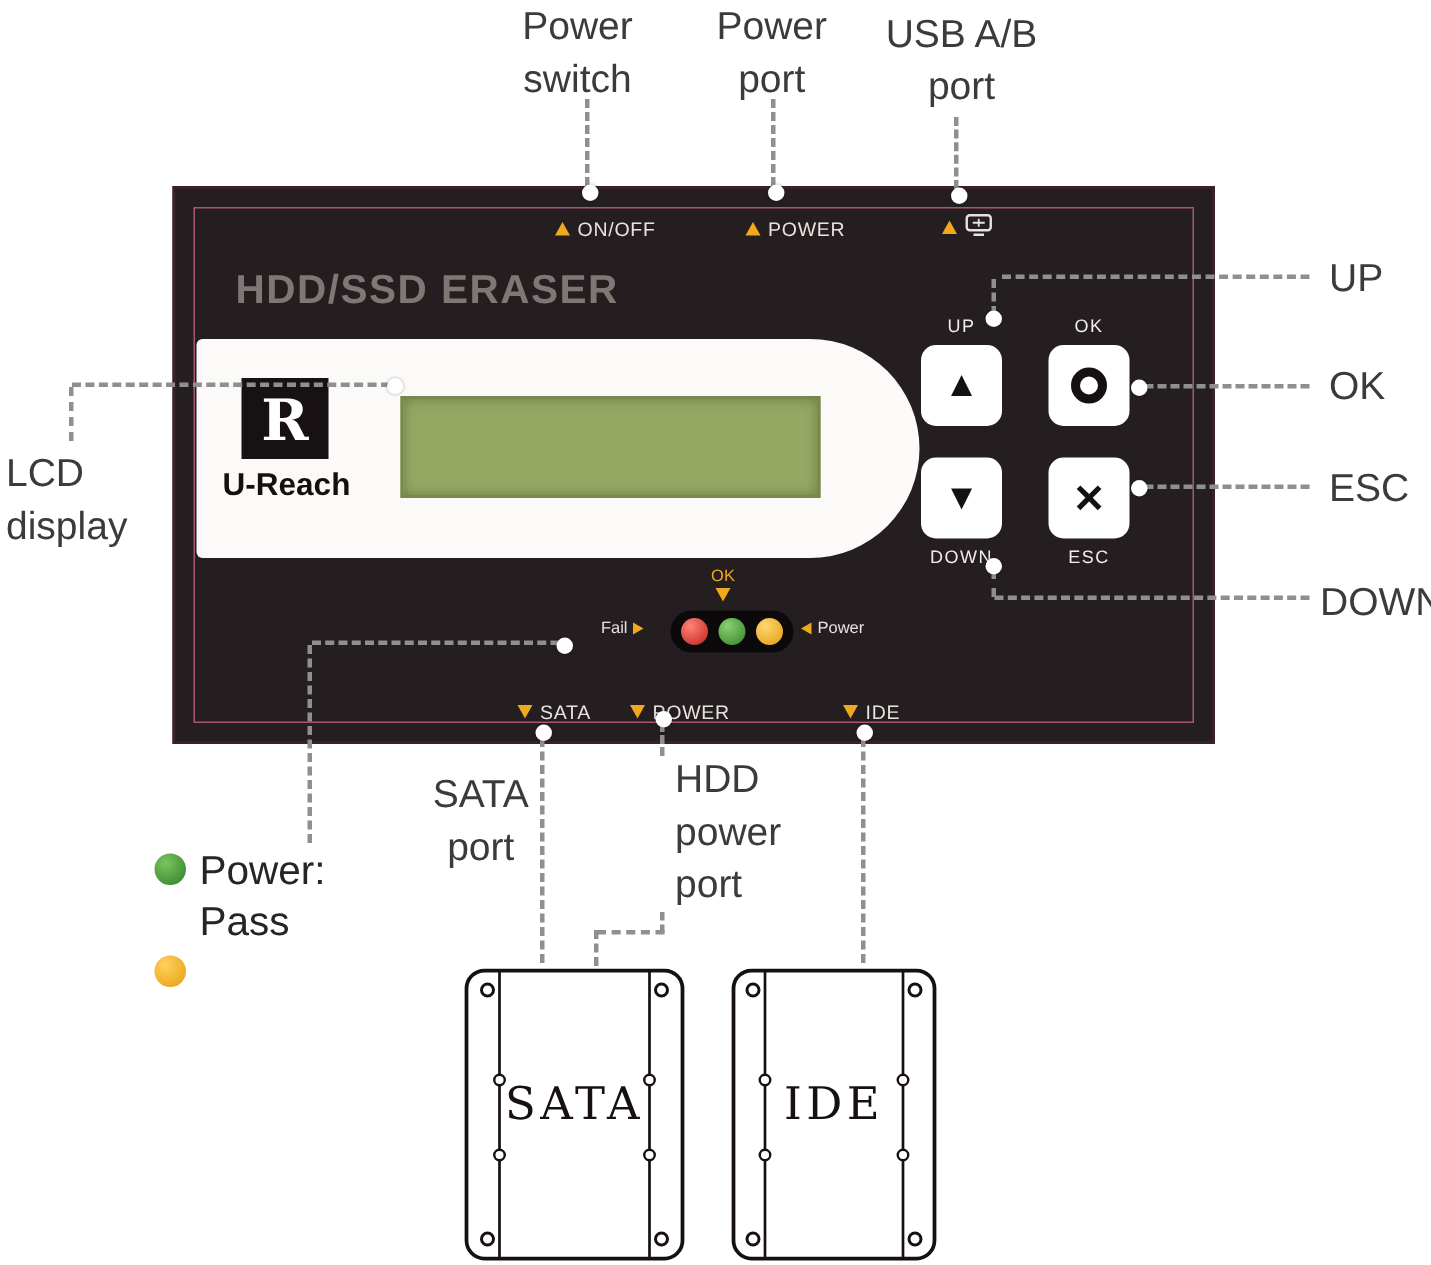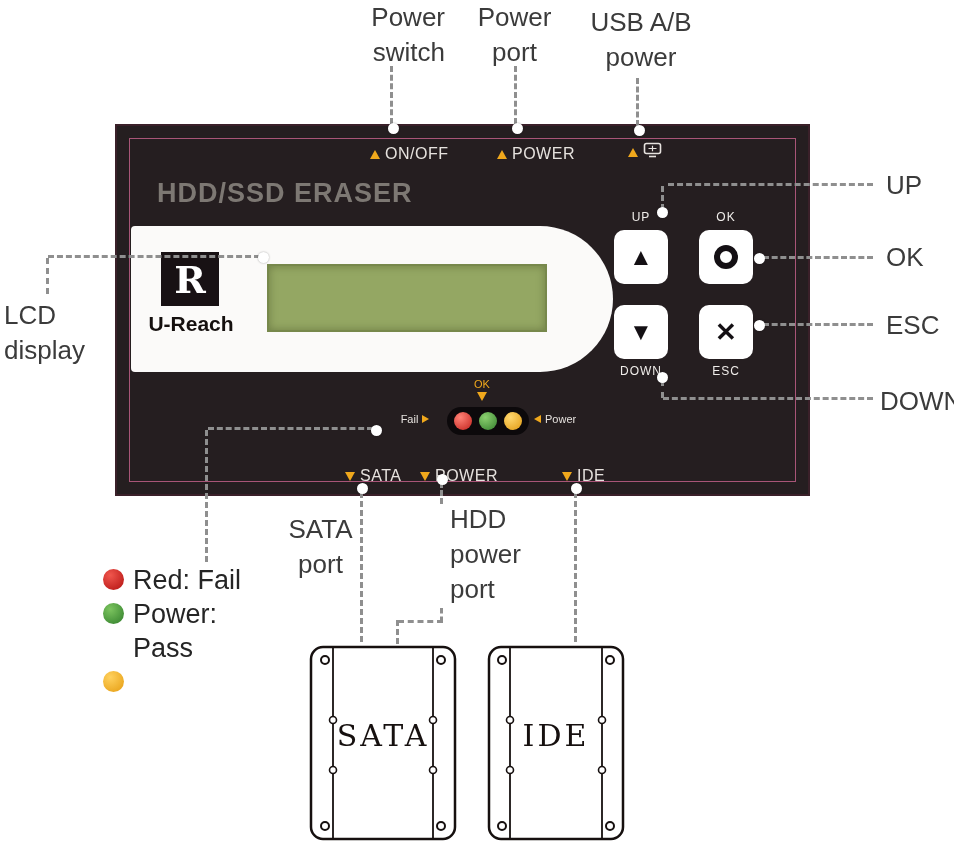--- a/index.html
+++ b/index.html
@@ -17,21 +17,21 @@
   
   .dot{position:absolute;width:11px;height:11px;border-radius:50%;background:#fff;
        box-shadow:0 0 2px rgba(0,0,0,.35);}
 
   
   .device{position:absolute;left:115px;top:124px;width:695px;height:372px;
           background:#251e20;border:2px solid #3a2029;box-sizing:border-box;}
   .inner-border{position:absolute;left:12px;top:12px;right:12px;bottom:12px;
           border:1.5px solid #a85577;pointer-events:none;}
   .marker{position:absolute;display:flex;align-items:center;gap:5px;
-          color:#e6e2de;font-size:16px;letter-spacing:.5px;}
+          color:#e6e2de;font-size:13px;letter-spacing:.5px;}
   .tri-up{width:0;height:0;border-left:5px solid transparent;border-right:5px solid transparent;
           border-bottom:9px solid #f0a81c;}
   .tri-down{width:0;height:0;border-left:5px solid transparent;border-right:5px solid transparent;
           border-top:9px solid #f0a81c;}
   .tri-right{width:0;height:0;border-top:4px solid transparent;border-bottom:4px solid transparent;
           border-left:7px solid #f0a81c;}
   .tri-left{width:0;height:0;border-top:4px solid transparent;border-bottom:4px solid transparent;
           border-right:7px solid #f0a81c;}
   .device-title{position:absolute;left:40px;top:52px;font-size:27px;font-weight:bold;
           color:#7d7873;letter-spacing:1px;}
@@ -195,39 +195,35 @@
   <div class="dot" style="left:258px;top:252px;"></div>
   <div class="dot" style="left:657px;top:207px;"></div>
   <div class="dot" style="left:754px;top:253px;"></div>
   <div class="dot" style="left:754px;top:320px;"></div>
   <div class="dot" style="left:657px;top:372px;"></div>
   <div class="dot" style="left:371px;top:425px;"></div>
   <div class="dot" style="left:357px;top:483px;"></div>
   <div class="dot" style="left:437px;top:474px;"></div>
   <div class="dot" style="left:571px;top:483px;"></div>
 
-  <div class="label center" style="left:325px;top:0;width:120px;text-align:right;">Power switch</div>
+  <div class="label center" style="left:325px;top:0;width:120px;">Power switch</div>
   <div class="label center" style="left:462px;top:0;width:105px;">Power port</div>
-  <div class="label center" style="left:585px;top:5px;width:112px;">USB A/B power</div>
+  <div class="label center" style="left:585px;top:5px;width:112px;">USB A/B port</div>
 
   <div class="label" style="left:886px;top:168px;">UP</div>
   <div class="label" style="left:886px;top:240px;">OK</div>
   <div class="label" style="left:886px;top:308px;">ESC</div>
   <div class="label" style="left:880px;top:384px;">DOWN</div>
 
   <div class="label" style="left:4px;top:298px;width:95px;">LCD display</div>
 
   <div class="label" style="left:450px;top:502px;width:95px;">HDD power port</div>
   <div class="label center" style="left:278px;top:512px;width:85px;">SATA port</div>
 
   <div class="legend">
-    <div class="legend-row">
-      <span class="legend-dot lg-red"></span>
-      <span class="legend-text">Red: Fail</span>
-    </div>
     <div class="legend-row">
       <span class="legend-dot lg-green"></span>
       <span class="legend-text">Power: Pass</span>
     </div>
     <div class="legend-row">
       <span class="legend-dot lg-yellow"></span>
     </div>
   </div>
 
   <div class="drive" style="left:308px;top:644px;">

